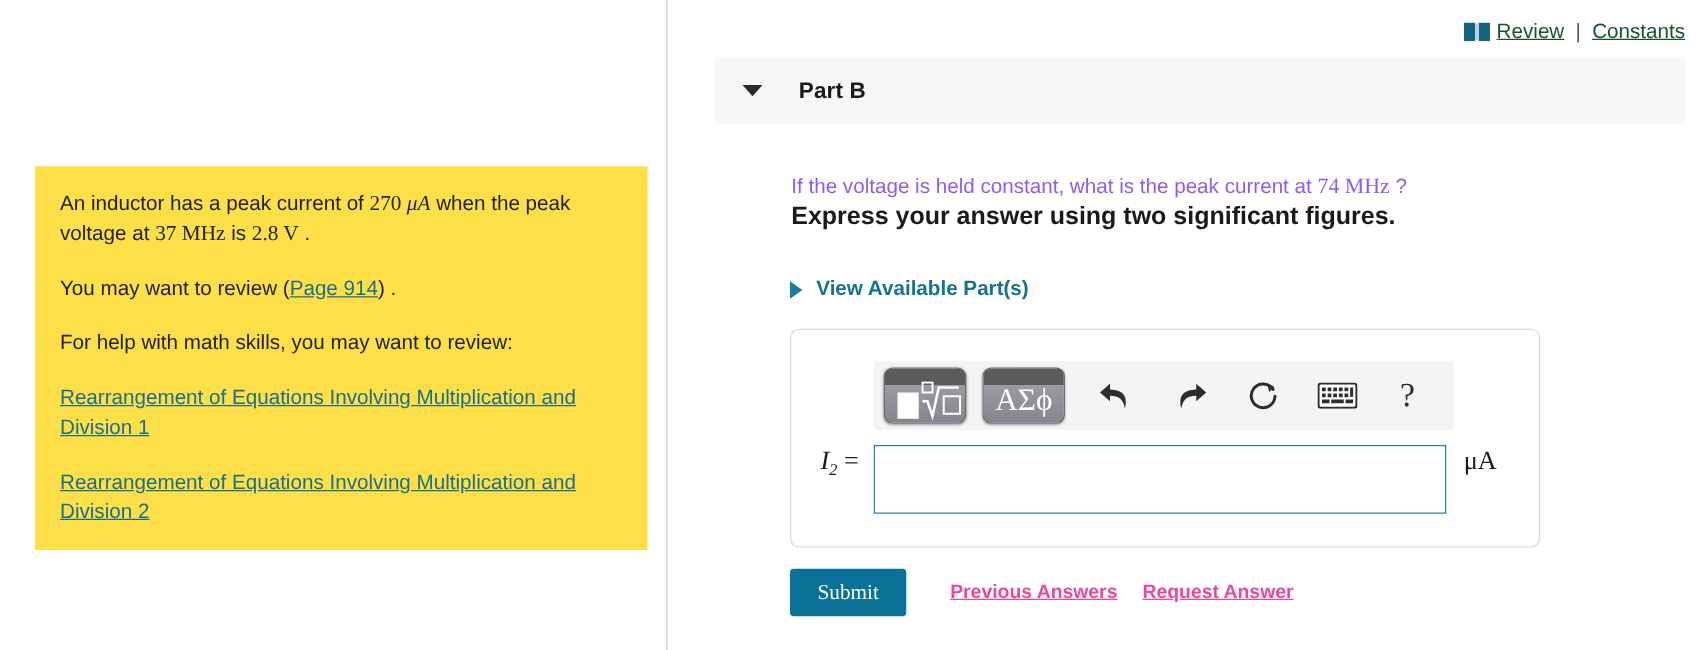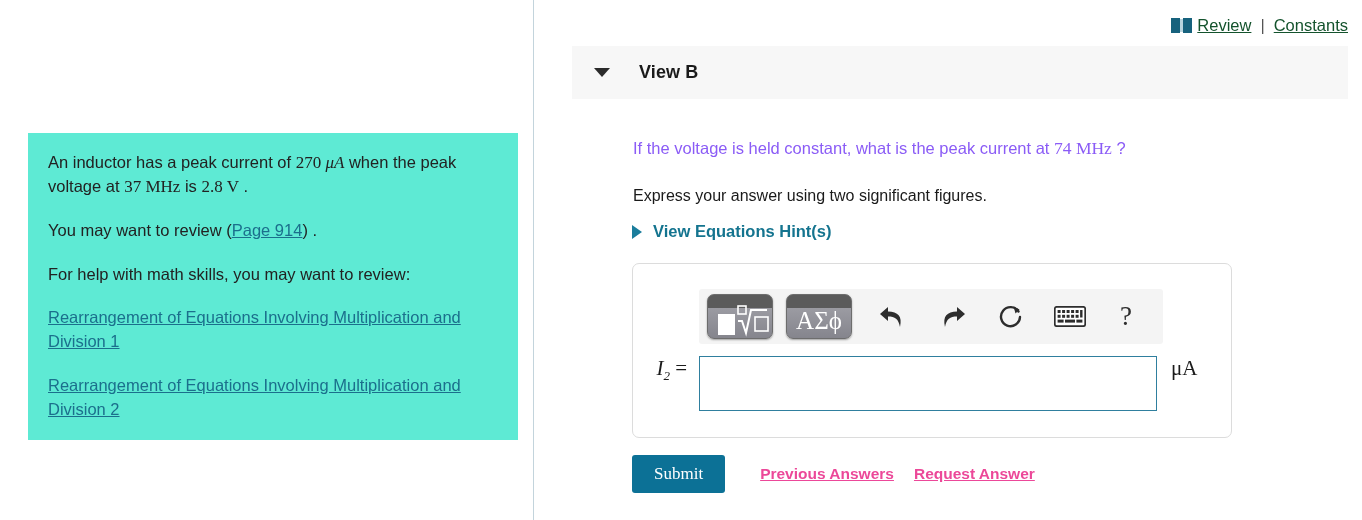--- a/index.html
+++ b/index.html
@@ -38,21 +38,21 @@
     left: 0;
     top: 0;
     width: 533px;
     height: 520px;
   }
   .problem-card {
     position: absolute;
     left: 28px;
     top: 133px;
     width: 490px;
-    background: #5eead4;
+    background: #fde047;
     padding: 18px 0 18px 0;
     box-sizing: border-box;
   }
   .problem-card p {
     margin: 0 22px 0 20px;
     font-size: 16.5px;
     line-height: 1.42;
     color: #222222;
   }
   .problem-card p + p { margin-top: 20px; }
@@ -149,23 +149,23 @@
     font-size: 16.5px;
     color: #8b5cf6;
   }
   .qtext .mathy {
     font-family: "Liberation Serif", serif;
     font-size: 17.5px;
   }
   .qbold {
     position: absolute;
     left: 99px;
-    top: 187px;
-    font-size: 16px;
-    font-weight: normal;
+    top: 162px;
+    font-size: 20px;
+    font-weight: bold;
     color: #1a1a1a;
   }
 
   .hints {
     position: absolute;
     left: 98px;
     top: 222px;
     display: flex;
     align-items: center;
     cursor: pointer;
@@ -368,30 +368,30 @@
           <rect x="9" y="1" width="3" height="13" fill="#b8d4de"></rect>
         </svg>
       </span>
       <a>Review</a>
       <span class="sep">|</span>
       <a>Constants</a>
     </div>
 
     <div class="part-header">
       <div class="caret"></div>
-      <div class="part-title">View B</div>
+      <div class="part-title">Part B</div>
     </div>
 
     <div class="qtext"><span>If the voltage is held constant, what is the peak current at </span><span class="mathy">74 MHz</span><span> ?</span></div>
 
     <div class="qbold">Express your answer using two significant figures.</div>
 
     <div class="hints">
       <span class="hint-caret"></span>
-      <span class="hint-label">View Equations Hint(s)</span>
+      <span class="hint-label">View Available Part(s)</span>
     </div>
 
     <div class="answer-box">
 
       <div class="mathbar">
 
         <div class="mbtn first">
           <span class="tmpl-square"></span>
           <span class="tmpl-root">
             <svg width="32" height="32" viewBox="0 0 32 32" xmlns="http://www.w3.org/2000/svg">

